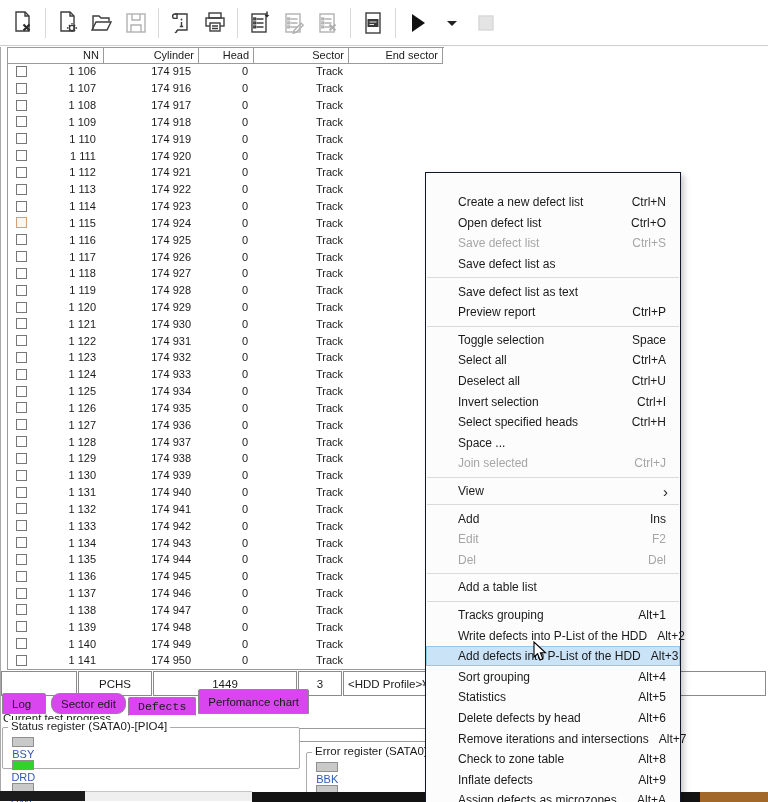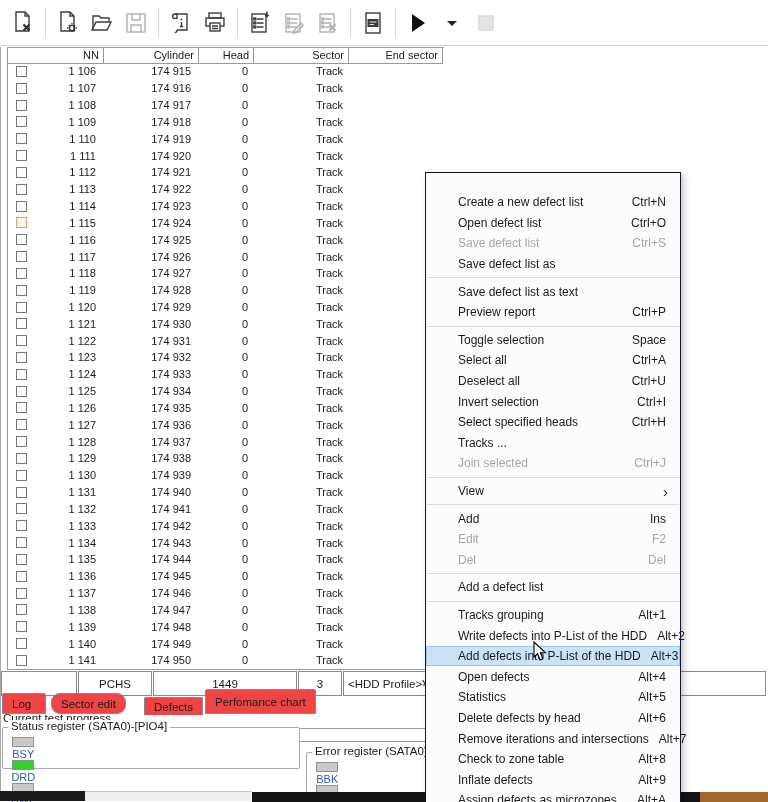--- a/index.html
+++ b/index.html
@@ -34,24 +34,24 @@
            box-sizing:border-box;height:25px;background:#fff;white-space:nowrap;overflow:hidden;}
   .statusbar div.sb-cell:nth-of-type(1){width:76px;}
   .statusbar div.sb-cell:nth-of-type(2){width:74px;}
   .statusbar div.sb-cell:nth-of-type(3){width:144px;}
   .statusbar div.sb-cell:nth-of-type(4){width:44px;}
   .statusbar div.sb-cell:nth-of-type(5){flex:1;justify-content:flex-start;padding-left:4px;}
 
   
   .tabs{position:absolute;left:2px;top:687px;width:440px;height:27px;display:flex;align-items:flex-end;font-size:11.5px;}
   .tab{border:1px solid #8a8a8a;border-radius:2px 2px 0 0;padding:0 9px;display:flex;align-items:center;
-       background:#ef4444;box-sizing:border-box;white-space:nowrap;}
+       background:#d946ef;box-sizing:border-box;white-space:nowrap;}
   .tabs div.tab:nth-of-type(1){height:21px;width:44px;}
   .tabs div.tab:nth-of-type(2){height:21px;margin-left:5px;border-radius:9px;}
-  .tabs div.tab:nth-of-type(3){height:19px;margin-left:18px;transform:translateY(2px);border-bottom-color:#fff;}
+  .tabs div.tab:nth-of-type(3){height:19px;margin-left:2px;transform:translateY(2px);border-bottom-color:#fff;font-family:Liberation Mono, monospace;}
   .tabs div.tab:nth-of-type(4){height:25px;margin-left:2px;}
 
   
   .plabel{position:absolute;left:3px;top:712px;font-size:11.5px;}
   .pbar{position:absolute;left:2px;top:728px;width:427px;height:14px;border:1px solid #9a9a9a;box-sizing:border-box;background:#fff;}
 
   
   .gbox{position:absolute;border:1px solid #ababab;border-radius:2px;background:#fff;}
   .gtitle{position:absolute;top:-8px;left:5px;background:#fff;padding:0 3px;font-size:11.5px;white-space:nowrap;}
   .sreg{left:2px;top:727px;width:296px;height:40px;}
@@ -640,21 +640,21 @@
         <span class="mi-label">Invert selection</span>
         <span class="mi-shortcut">Ctrl+I</span>
 
       </div>
       <div class="mi">
         <span class="mi-label">Select specified heads</span>
         <span class="mi-shortcut">Ctrl+H</span>
 
       </div>
       <div class="mi">
-        <span class="mi-label">Tracks ...</span>
+        <span class="mi-label">Space ...</span>
         <span class="mi-shortcut"></span>
 
       </div>
       <div class="mi disabled">
         <span class="mi-label">Join selected</span>
         <span class="mi-shortcut">Ctrl+J</span>
 
       </div>
       <div class="sep"></div>
       <div class="mi submenu">
@@ -673,42 +673,42 @@
         <span class="mi-shortcut">F2</span>
 
       </div>
       <div class="mi disabled">
         <span class="mi-label">Del</span>
         <span class="mi-shortcut">Del</span>
 
       </div>
       <div class="sep"></div>
       <div class="mi">
-        <span class="mi-label">Add a defect list</span>
+        <span class="mi-label">Add a table list</span>
         <span class="mi-shortcut"></span>
 
       </div>
       <div class="sep"></div>
       <div class="mi">
         <span class="mi-label">Tracks grouping</span>
         <span class="mi-shortcut">Alt+1</span>
 
       </div>
       <div class="mi">
         <span class="mi-label">Write defects into P-List of the HDD</span>
         <span class="mi-shortcut">Alt+2</span>
 
       </div>
       <div class="mi highlighted">
         <span class="mi-label">Add defects into P-List of the HDD</span>
         <span class="mi-shortcut">Alt+3</span>
 
       </div>
       <div class="mi">
-        <span class="mi-label">Open defects</span>
+        <span class="mi-label">Sort grouping</span>
         <span class="mi-shortcut">Alt+4</span>
 
       </div>
       <div class="mi">
         <span class="mi-label">Statistics</span>
         <span class="mi-shortcut">Alt+5</span>
 
       </div>
       <div class="mi">
         <span class="mi-label">Delete defects by head</span>

